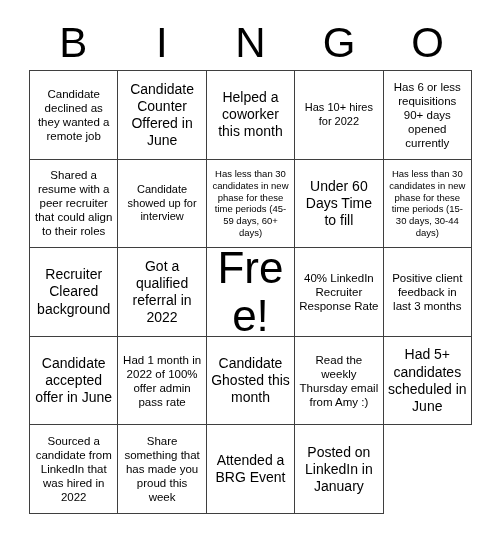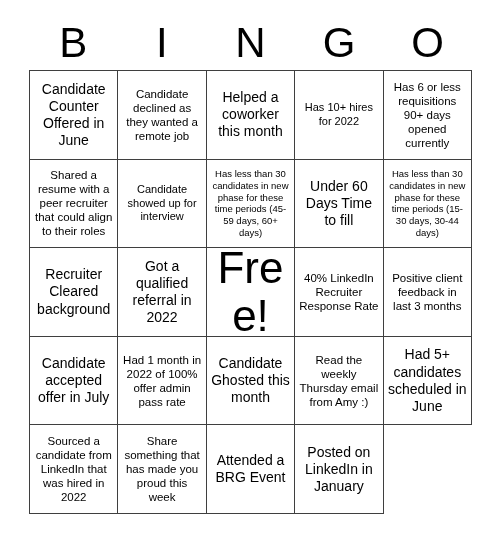--- a/index.html
+++ b/index.html
@@ -96,25 +96,25 @@
   <div class="bingo-header">
     <div class="bingo-letter">B</div>
     <div class="bingo-letter">I</div>
     <div class="bingo-letter">N</div>
     <div class="bingo-letter">G</div>
     <div class="bingo-letter">O</div>
   </div>
 
   <div class="bingo-grid">
 
+    <div class="bingo-cell sz-sm">
+        <span class="cell-text">Candidate declined as they wanted a remote job</span>
+      </div>
     <div class="bingo-cell sz-md">
         <span class="cell-text">Candidate Counter Offered in June</span>
-      </div>
-    <div class="bingo-cell sz-sm">
-        <span class="cell-text">Candidate declined as they wanted a remote job</span>
       </div>
     <div class="bingo-cell sz-md">
         <span class="cell-text">Helped a coworker this month</span>
       </div>
     <div class="bingo-cell sz-lg">
         <span class="cell-text">Has 10+ hires for 2022</span>
       </div>
     <div class="bingo-cell sz-sm">
         <span class="cell-text">Has 6 or less requisitions 90+ days opened currently</span>
       </div>
@@ -145,21 +145,21 @@
         <span class="cell-text">Free!</span>
       </div>
     <div class="bingo-cell sz-sm">
         <span class="cell-text">40% LinkedIn Recruiter Response Rate</span>
       </div>
 
     <div class="bingo-cell sz-sm">
         <span class="cell-text">Positive client feedback in last 3 months</span>
       </div>
     <div class="bingo-cell sz-md">
-        <span class="cell-text">Candidate accepted offer in July</span>
+        <span class="cell-text">Candidate accepted offer in June</span>
       </div>
     <div class="bingo-cell sz-sm">
         <span class="cell-text">Had 1 month in 2022 of 100% offer admin pass rate</span>
       </div>
     <div class="bingo-cell sz-md">
         <span class="cell-text">Candidate Ghosted this month</span>
       </div>
     <div class="bingo-cell sz-sm">
         <span class="cell-text">Read the weekly Thursday email from Amy :)</span>
       </div>

